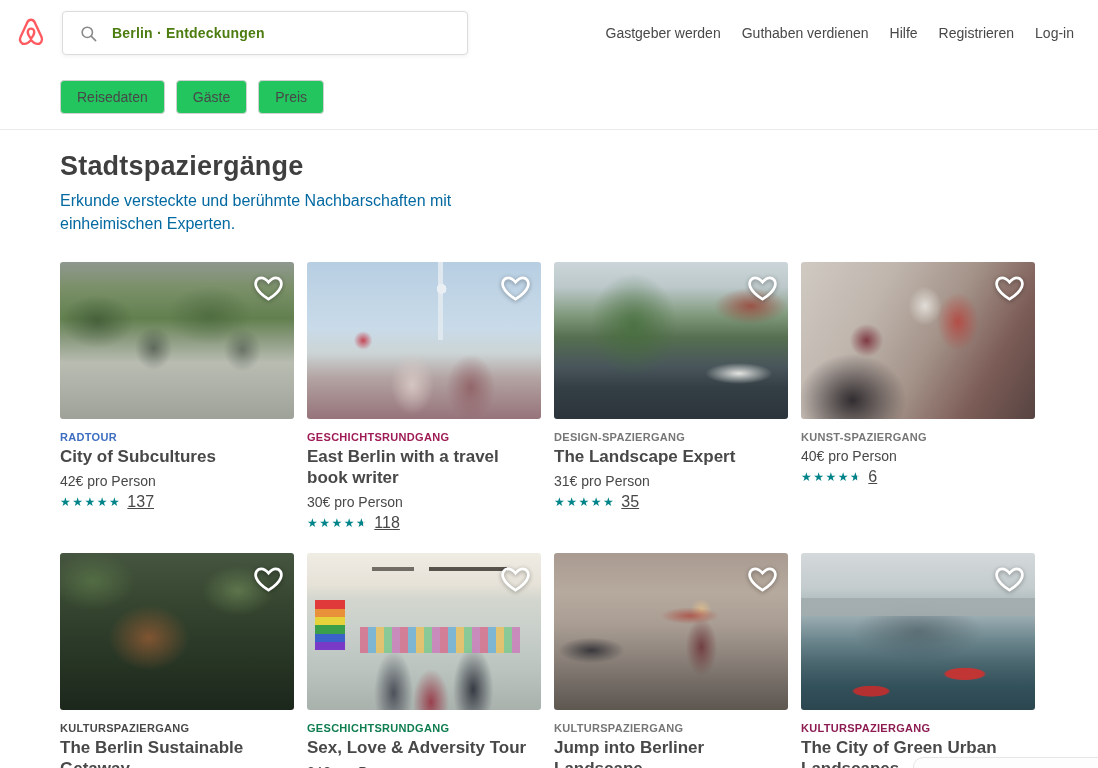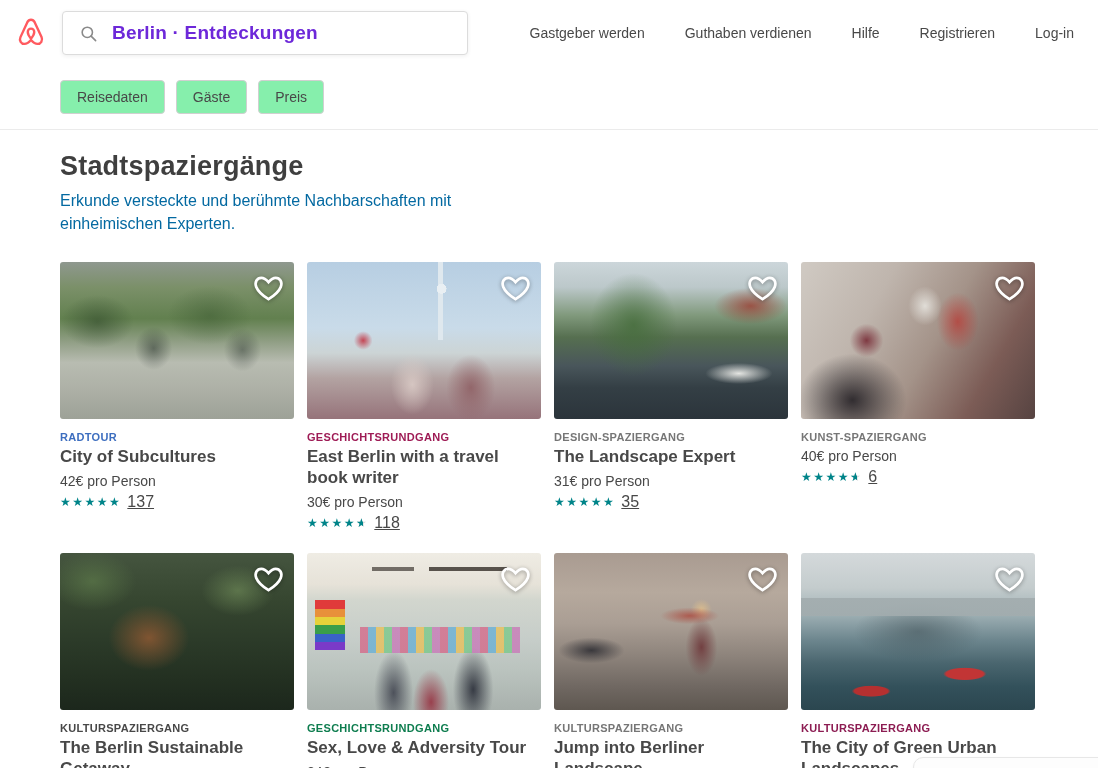--- a/index.html
+++ b/index.html
@@ -6,27 +6,27 @@
   html,body { width:1098px; height:768px; overflow:hidden; background:#fff;
     font-family:"Liberation Sans", sans-serif; color:#484848; }
 
   
   .header { display:flex; align-items:center; height:66px; padding:0 24px 0 10px; }
   .logo { width:38px; height:38px; margin:0 12px 0 2px; flex:0 0 auto; }
   .search-box { width:406px; height:44px; border:1px solid #dcdcdc; border-radius:4px;
     background:#fff; display:flex; align-items:center; gap:14px; padding:0 16px;
     box-shadow:0 1px 4px rgba(0,0,0,.07); }
   .search-box .mag { flex:0 0 auto; display:flex; }
-  .search-text { font-size:19px; font-weight:bold; color:#6d28d9; letter-spacing:.2px; }
-  .nav { margin-left:auto; display:flex; align-items:flex-end; gap:40px; }
+  .search-text { font-size:14px; font-weight:bold; color:#4d7c0f; letter-spacing:.2px; }
+  .nav { margin-left:auto; display:flex; align-items:flex-end; gap:21px; }
   .nav-item { font-size:14px; color:#484848; cursor:pointer; white-space:nowrap; }
 
   
   .filter-bar { display:flex; gap:11px; padding:14px 60px 15px; border-bottom:1px solid #ebebeb; }
-  .filter-btn { border:1px solid #d0d0d0; border-radius:4px; background:#86efac;
+  .filter-btn { border:1px solid #d0d0d0; border-radius:4px; background:#22c55e;
     padding:8px 16px; font-size:14px; color:#484848; cursor:pointer; }
 
   
   .section-head { padding:21px 60px 0; }
   .section-title { font-size:27px; font-weight:bold; color:#3f3f3f; letter-spacing:.2px; }
   .section-sub { margin-top:7px; font-size:16px; line-height:1.45; color:#0369a1; max-width:468px; }
 
   
   .grid { display:grid; grid-template-columns:repeat(4,234px); column-gap:13px; row-gap:23px;
     padding:27px 60px 0; align-items:start; }

